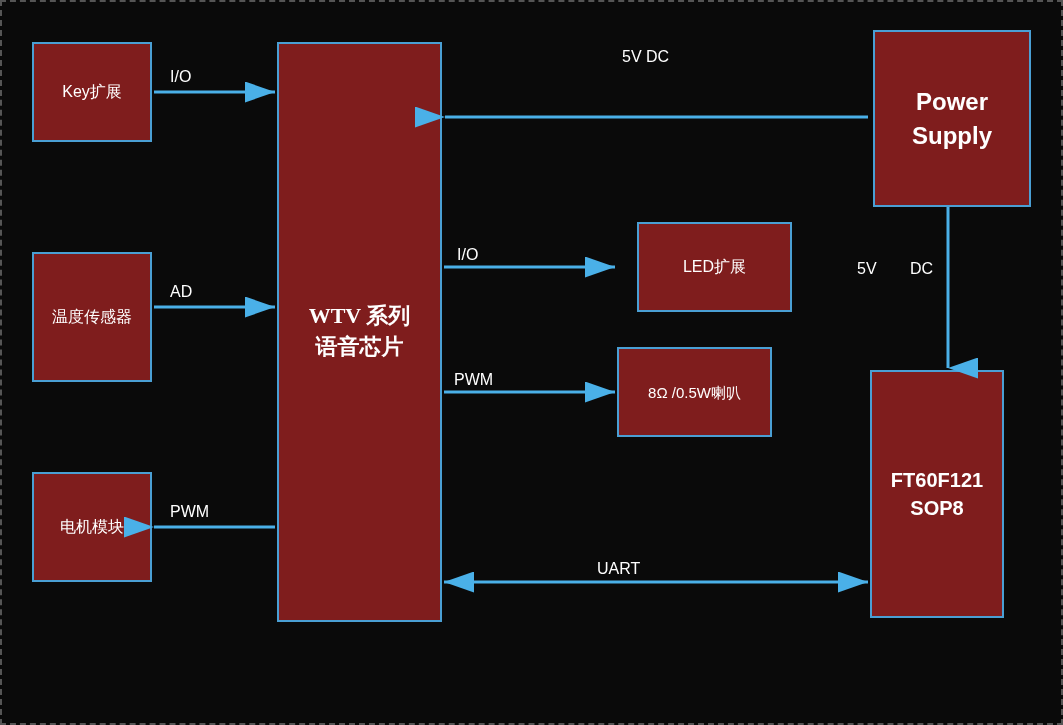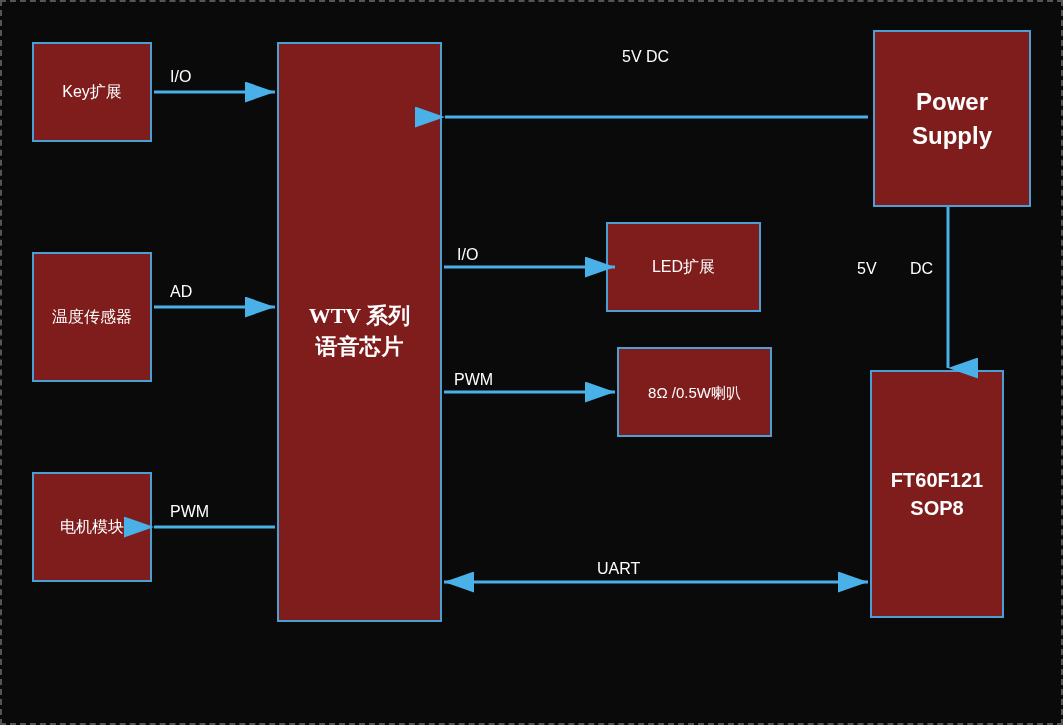--- a/index.html
+++ b/index.html
@@ -61,21 +61,21 @@
   </div>
 
   <div class="block" style="left:30px; top:470px; width:120px; height:110px; font-size:16px;">
     <span>电机模块</span>
   </div>
 
   <div class="block large" style="left:275px; top:40px; width:165px; height:580px; font-size:22px; font-weight:bold;">
     <span>WTV 系列<br>语音芯片</span>
   </div>
 
-  <div class="block" style="left:604px; top:220px; width:155px; height:90px; font-size:16px;">
+  <div class="block" style="left:635px; top:220px; width:155px; height:90px; font-size:16px;">
     <span>LED扩展</span>
   </div>
 
   <div class="block" style="left:615px; top:345px; width:155px; height:90px; font-size:15px;">
     <span>8Ω /0.5W喇叭</span>
   </div>
 
   <div class="block power-supply-block" style="left:871px; top:28px; width:158px; height:177px; font-size:24px; font-weight:bold;">
     <span>Power<br>Supply</span>
   </div>

